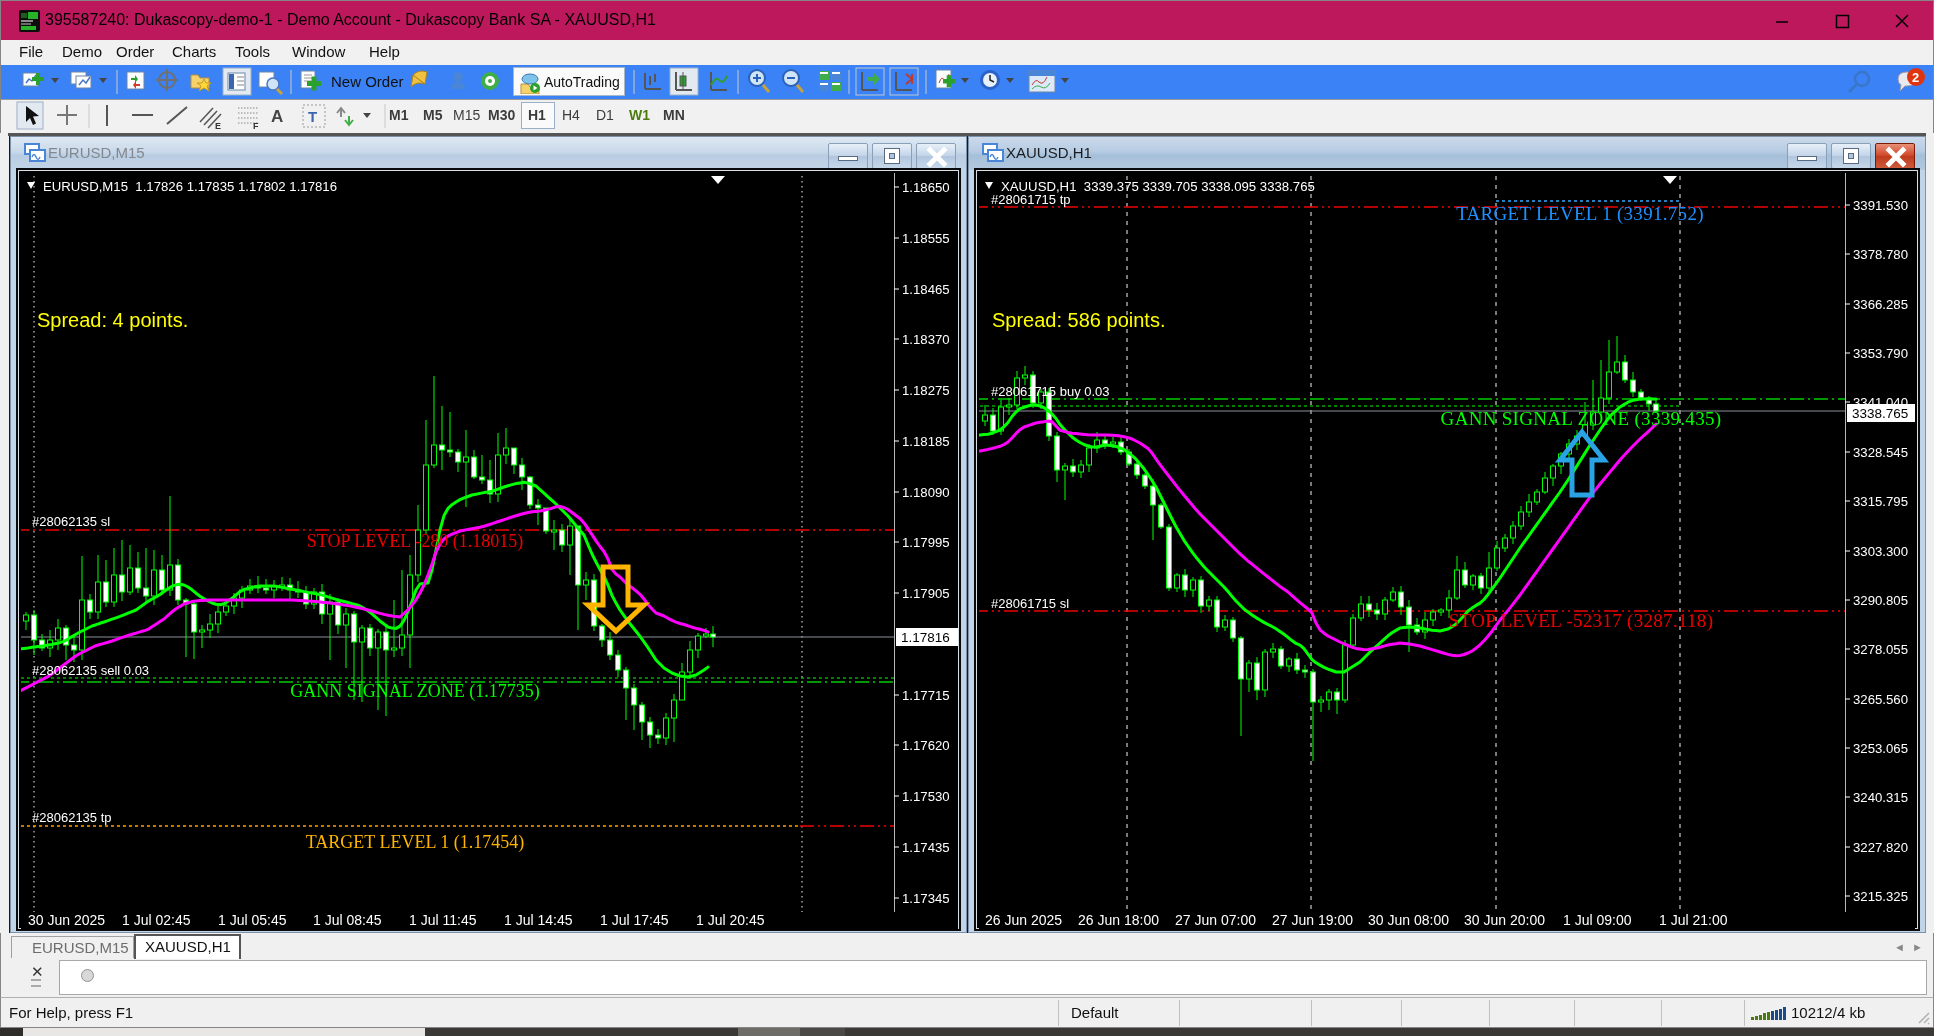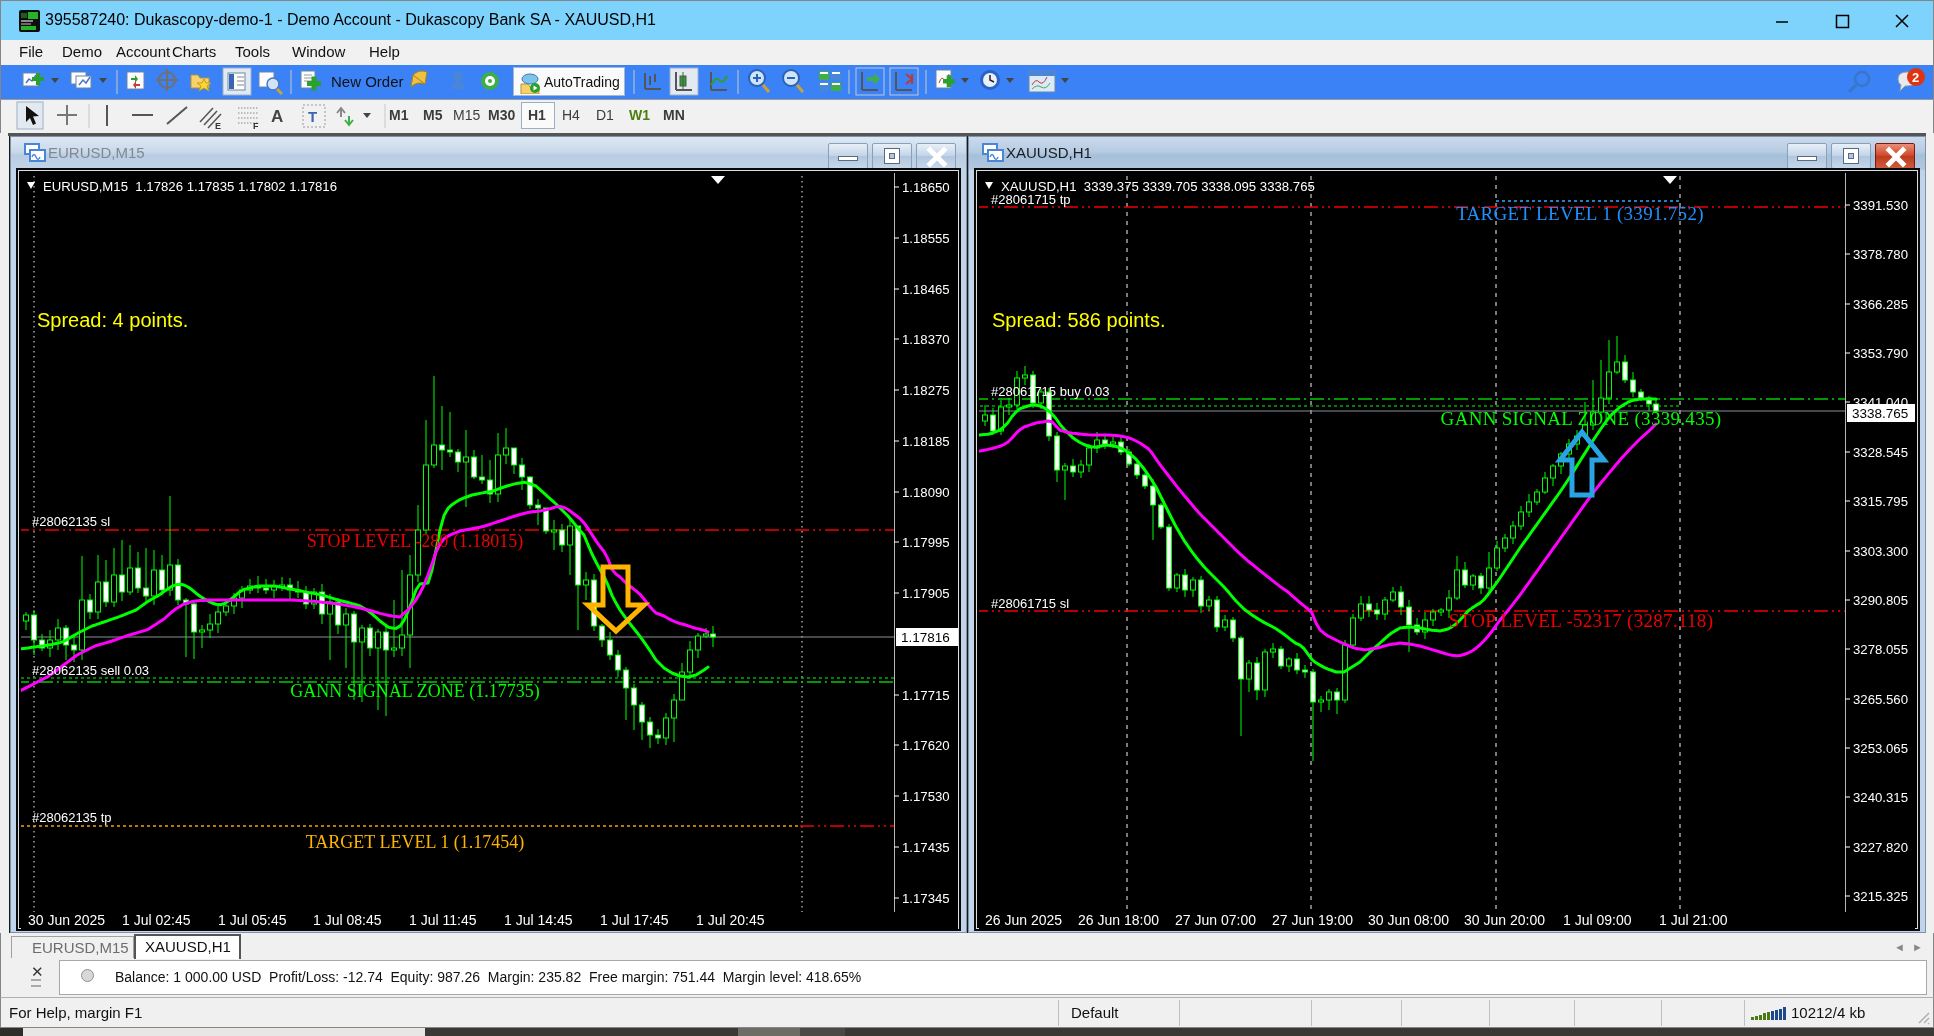--- a/index.html
+++ b/index.html
@@ -1,36 +1,36 @@
 <!DOCTYPE html>
 <html><head><meta charset="utf-8"><style>
 *{margin:0;padding:0;box-sizing:border-box}
 body{width:1934px;height:1036px;position:relative;font-family:"Liberation Sans",sans-serif;background:#f0f0f0;overflow:hidden}
 .abs{position:absolute}
 </style></head><body>
 
-<div class="abs" style="left:0;top:0;width:1934px;height:40px;background:#7dd3fc;border:1px solid #858585;border-bottom:none">
+<div class="abs" style="left:0;top:0;width:1934px;height:40px;background:#be185d;border:1px solid #858585;border-bottom:none">
 <div class="abs" style="left:18px;top:9px;width:21px;height:22px;background:#0d0d0d;border-radius:2px">
 <div class="abs" style="left:2px;top:3px;width:6px;height:5px;background:#1e5c1e"></div>
 <div class="abs" style="left:9px;top:2px;width:10px;height:7px;background:#27b327"></div>
 <div class="abs" style="left:2px;top:10px;width:12px;height:2px;background:#8a8a8a"></div>
 <div class="abs" style="left:2px;top:13px;width:10px;height:2px;background:#6a6a6a"></div>
 <div class="abs" style="left:2px;top:16px;width:15px;height:4px;background:#27b327"></div>
 </div>
 <div class="abs" style="left:44px;top:10px;font-size:16px;color:#000">395587240: Dukascopy-demo-1 - Demo Account - Dukascopy Bank SA - XAUUSD,H1</div>
 <svg class="abs" style="left:1765px;top:10px" width="160" height="20" xmlns="http://www.w3.org/2000/svg">
 <line x1="10" y1="11" x2="22" y2="11" stroke="#000" stroke-width="1.5"></line>
 <rect x="70.5" y="4.5" width="12" height="12" fill="none" stroke="#000" stroke-width="1.5"></rect>
 <path d="M 130 4 L 142 16 M 142 4 L 130 16" stroke="#000" stroke-width="1.5"></path>
 </svg>
 </div>
 <div class="abs" style="left:0;top:40px;width:1934px;height:25px;background:#f1f1f1;border-left:1px solid #858585;border-right:1px solid #858585">
 <div class="abs" style="left:18px;top:3px;font-size:15px;color:#111">File</div>
 <div class="abs" style="left:61px;top:3px;font-size:15px;color:#111">Demo</div>
-<div class="abs" style="left:115px;top:3px;font-size:15px;color:#111">Account</div>
+<div class="abs" style="left:115px;top:3px;font-size:15px;color:#111">Order</div>
 <div class="abs" style="left:171px;top:3px;font-size:15px;color:#111">Charts</div>
 <div class="abs" style="left:234px;top:3px;font-size:15px;color:#111">Tools</div>
 <div class="abs" style="left:291px;top:3px;font-size:15px;color:#111">Window</div>
 <div class="abs" style="left:368px;top:3px;font-size:15px;color:#111">Help</div>
 </div>
 <div class="abs" style="left:0;top:65px;width:1934px;height:35px;background:#3b82f6;border-left:1px solid #858585;border-right:1px solid #858585;border-bottom:1px solid #9a9a9a">
 <svg class="abs" style="left:0;top:0" width="1934" height="34" xmlns="http://www.w3.org/2000/svg">
 
 <rect x="22" y="8" width="15" height="13" fill="#fdfdfd" stroke="#6a87a8"></rect>
 <path d="M25 18 l3 -4 l3 2 l4 -6" stroke="#4a76c8" stroke-width="1.5" fill="none"></path>
@@ -758,24 +758,23 @@
 <div class="abs" style="left:133px;top:1px;width:107px;height:25px;background:#fff;border:2px solid #555;border-bottom:none"></div>
 <div class="abs" style="left:144px;top:5px;font-size:15px;color:#111">XAUUSD,H1</div>
 <div class="abs" style="left:1893px;top:8px;font-size:11px;color:#888">◄</div>
 <div class="abs" style="left:1911px;top:8px;font-size:11px;color:#888">►</div>
 </div>
 <div class="abs" style="left:0;top:959px;width:1934px;height:38px;background:#f0f0f0;border-left:1px solid #858585;border-right:1px solid #858585">
 <div class="abs" style="left:30px;top:4px;font-size:15px;color:#333">✕</div>
 <div class="abs" style="left:30px;top:20px;width:10px;height:8px;border-top:2px solid #aaa;border-bottom:2px solid #aaa"></div>
 <div class="abs" style="left:58px;top:1px;width:1868px;height:35px;background:#fff;border:1px solid #a8a8a8"></div>
 <div class="abs" style="left:80px;top:10px;width:13px;height:13px;border-radius:50%;background:#d8d8d8;border:1px solid #909090"></div>
-<div class="abs" style="left:114px;top:10px;font-size:14px;color:#111">Balance: 1 000.00 USD&nbsp;&nbsp;Profit/Loss: -12.74&nbsp;&nbsp;Equity: 987.26&nbsp;&nbsp;Margin: 235.82&nbsp;&nbsp;Free margin: 751.44&nbsp;&nbsp;Margin level: 418.65%</div>
 </div>
 <div class="abs" style="left:0;top:997px;width:1934px;height:31px;background:#f0f0f0;border:1px solid #858585;border-top:1px solid #b0b0b0">
-<div class="abs" style="left:8px;top:6px;font-size:15px;color:#111">For Help, margin F1</div>
+<div class="abs" style="left:8px;top:6px;font-size:15px;color:#111">For Help, press F1</div>
 <div class="abs" style="left:1057px;top:2px;width:1px;height:26px;background:#c0c0c0"></div>
 <div class="abs" style="left:1178px;top:2px;width:1px;height:26px;background:#c0c0c0"></div>
 <div class="abs" style="left:1310px;top:2px;width:1px;height:26px;background:#c0c0c0"></div>
 <div class="abs" style="left:1400px;top:2px;width:1px;height:26px;background:#c0c0c0"></div>
 <div class="abs" style="left:1488px;top:2px;width:1px;height:26px;background:#c0c0c0"></div>
 <div class="abs" style="left:1573px;top:2px;width:1px;height:26px;background:#c0c0c0"></div>
 <div class="abs" style="left:1660px;top:2px;width:1px;height:26px;background:#c0c0c0"></div>
 <div class="abs" style="left:1743px;top:2px;width:1px;height:26px;background:#c0c0c0"></div>
 <div class="abs" style="left:1070px;top:6px;font-size:15px;color:#111">Default</div>
 <svg class="abs" style="left:1750px;top:8px" width="40" height="16" xmlns="http://www.w3.org/2000/svg">

